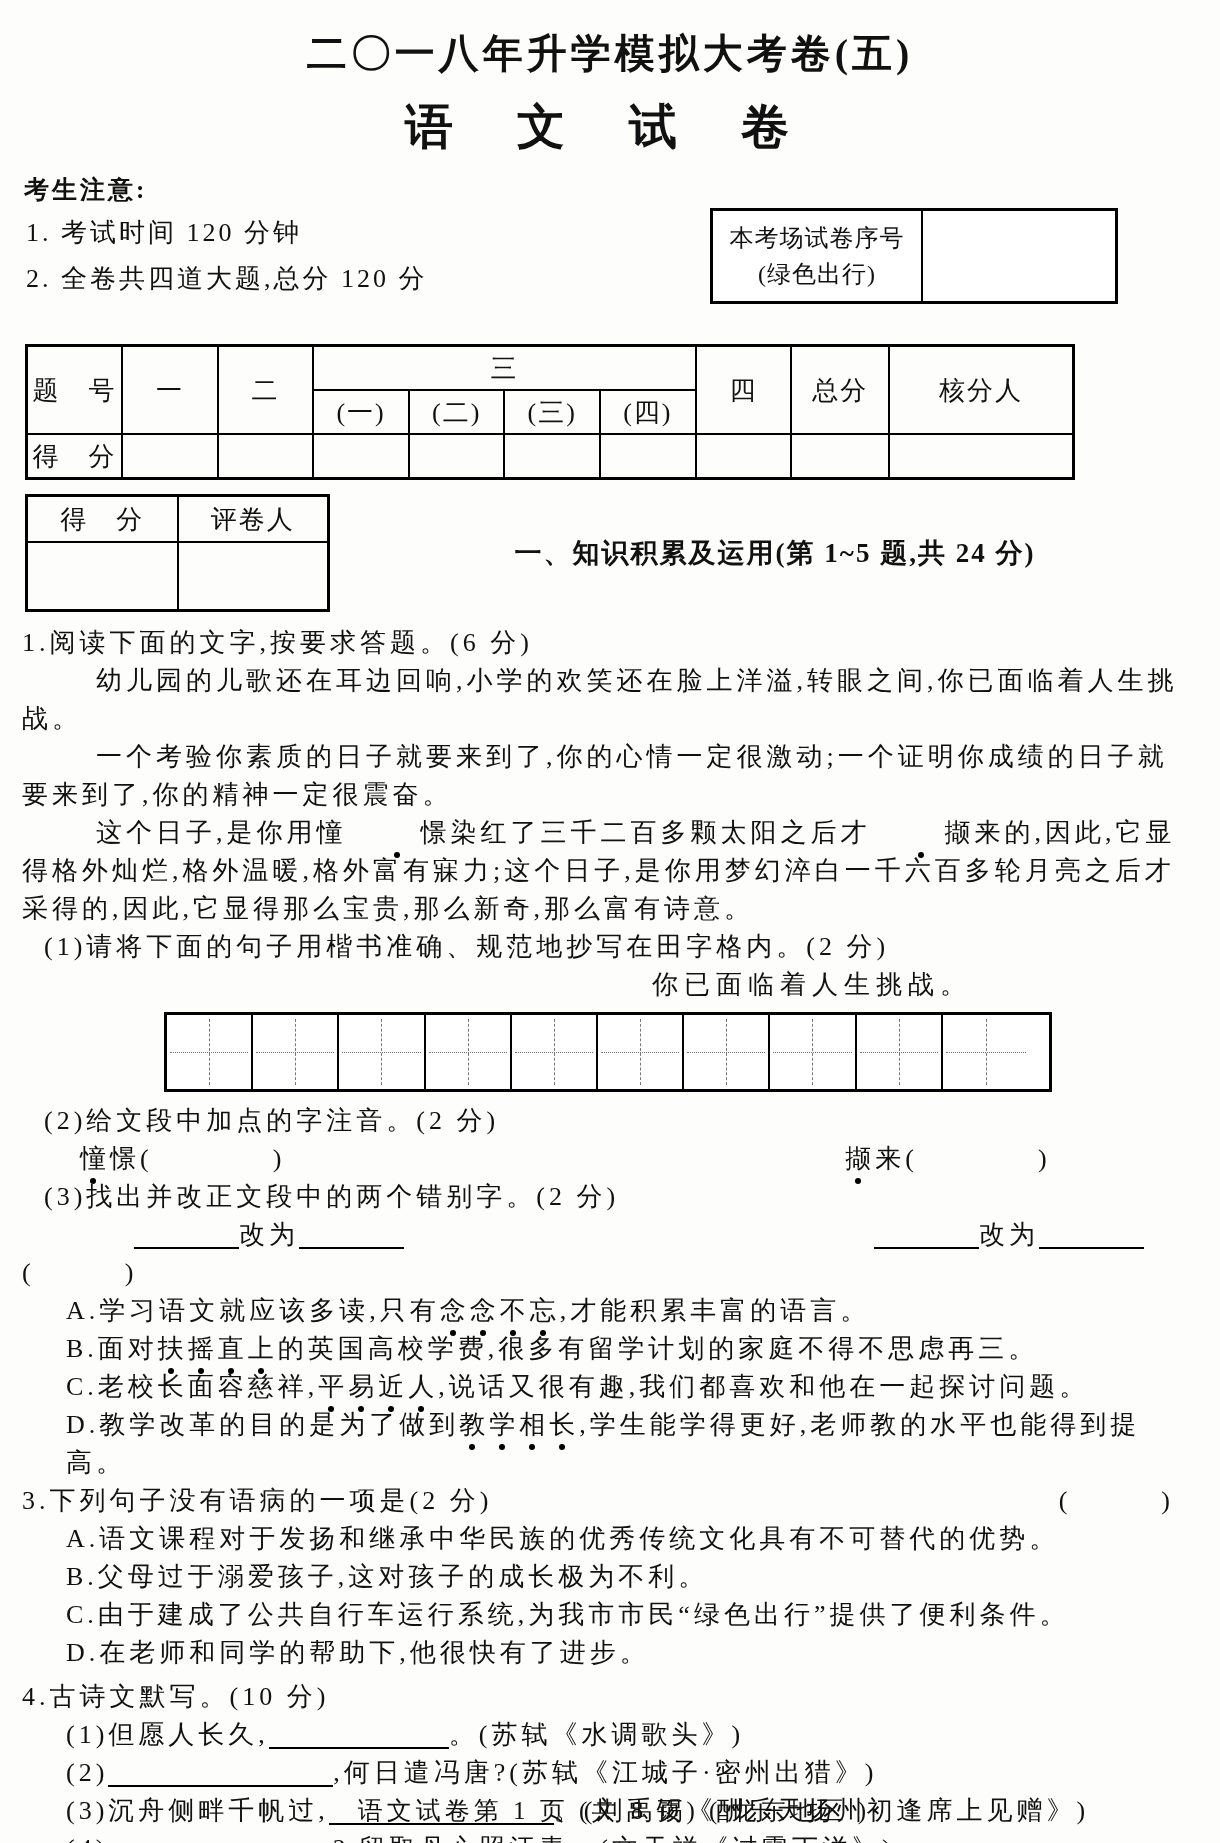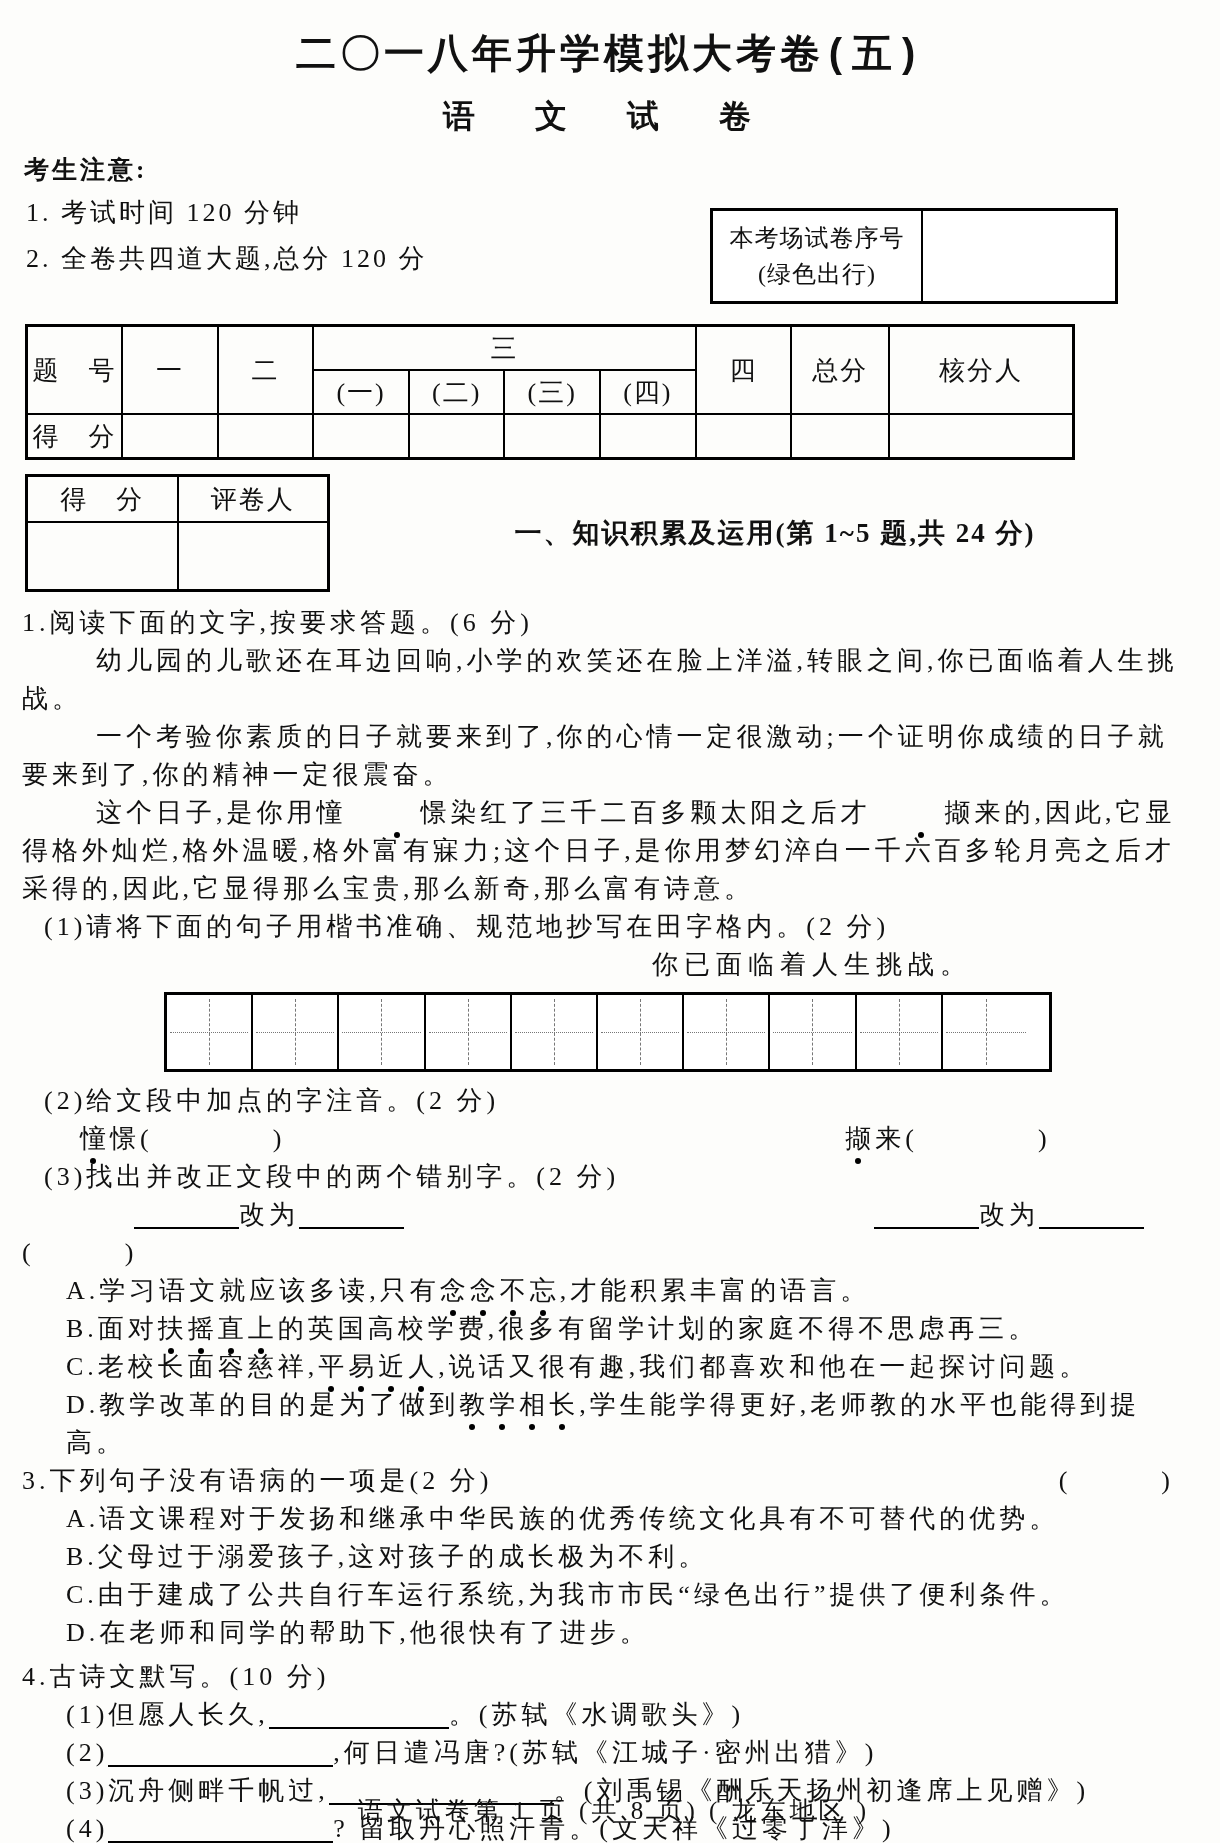--- a/index.html
+++ b/index.html
@@ -1,22 +1,22 @@
 <!DOCTYPE html>
 <html><head>
 <meta charset="utf-8">
 <style>
   html,body{margin:0;padding:0;}
   body{width:1220px;height:1843px;background:#fdfdfb;color:#111;
        font-family:"Liberation Serif","DejaVu Serif",serif;overflow:hidden;}
   .page{position:relative;width:1220px;height:1843px;padding:22px 0 0 0;box-sizing:border-box;}
 
   
-  .exam-title{text-align:center;font-size:40px;font-weight:bold;letter-spacing:4px;margin:4px 0 14px 0;font-family:Liberation Mono, monospace;}
-  .paper-title{text-align:center;font-size:32px;font-weight:bold;letter-spacing:26px;margin:0 0 14px 0;}
+  .exam-title{text-align:center;font-size:40px;font-weight:bold;letter-spacing:4px;margin:4px 0 14px 0;}
+  .paper-title{text-align:center;font-size:48px;font-weight:bold;letter-spacing:26px;margin:0 0 14px 0;}
 
   .notice-heading{font-size:25px;font-weight:bold;letter-spacing:3px;margin:6px 0 6px 24px;}
   .notice-item{font-size:26px;letter-spacing:3px;margin:8px 0 8px 26px;line-height:38px;}
 
   
   .serial-box{position:absolute;left:710px;top:208px;width:408px;height:96px;
               border:3px solid #000;display:flex;box-sizing:border-box;background:#fff;}
   .serial-label{width:208px;border-right:2px solid #000;display:flex;flex-direction:column;
                 justify-content:center;align-items:center;font-size:24px;letter-spacing:1px;line-height:36px;}
   .serial-value{flex:1;}

